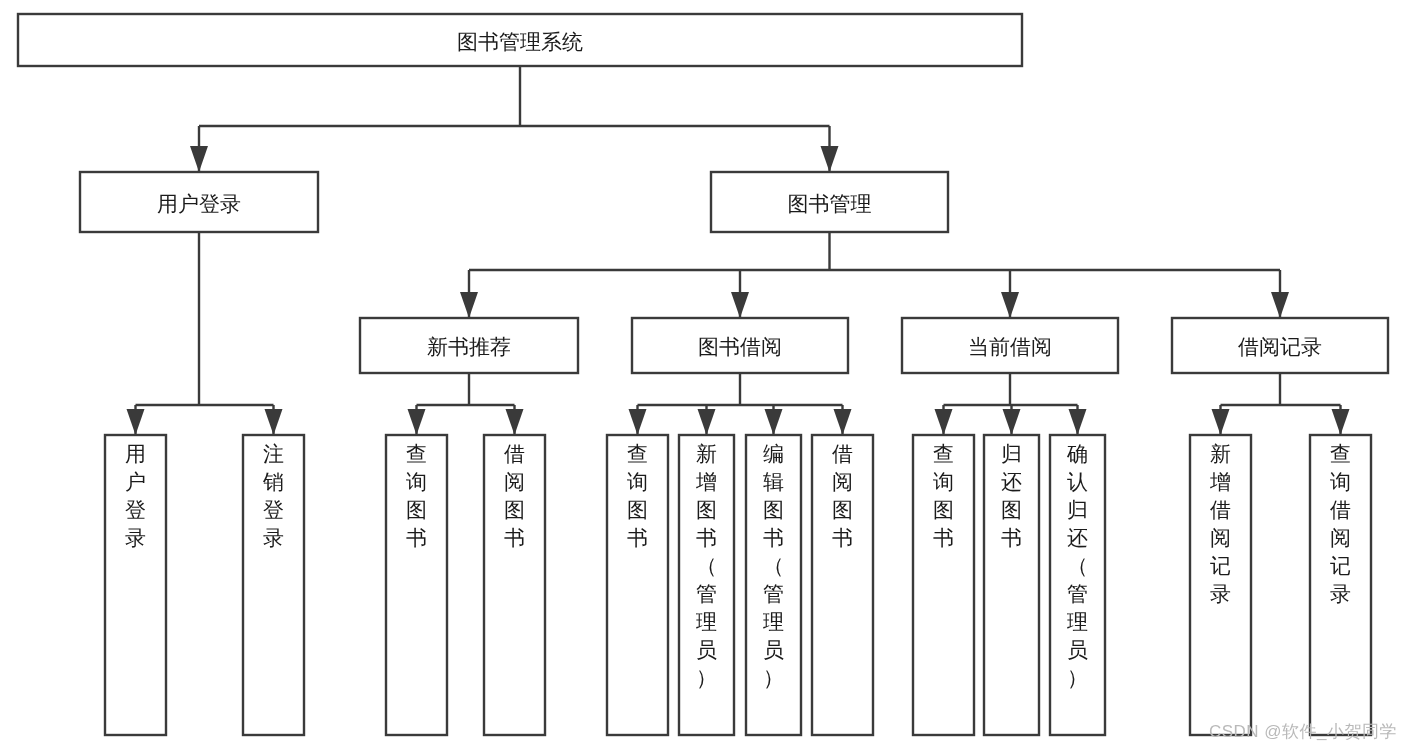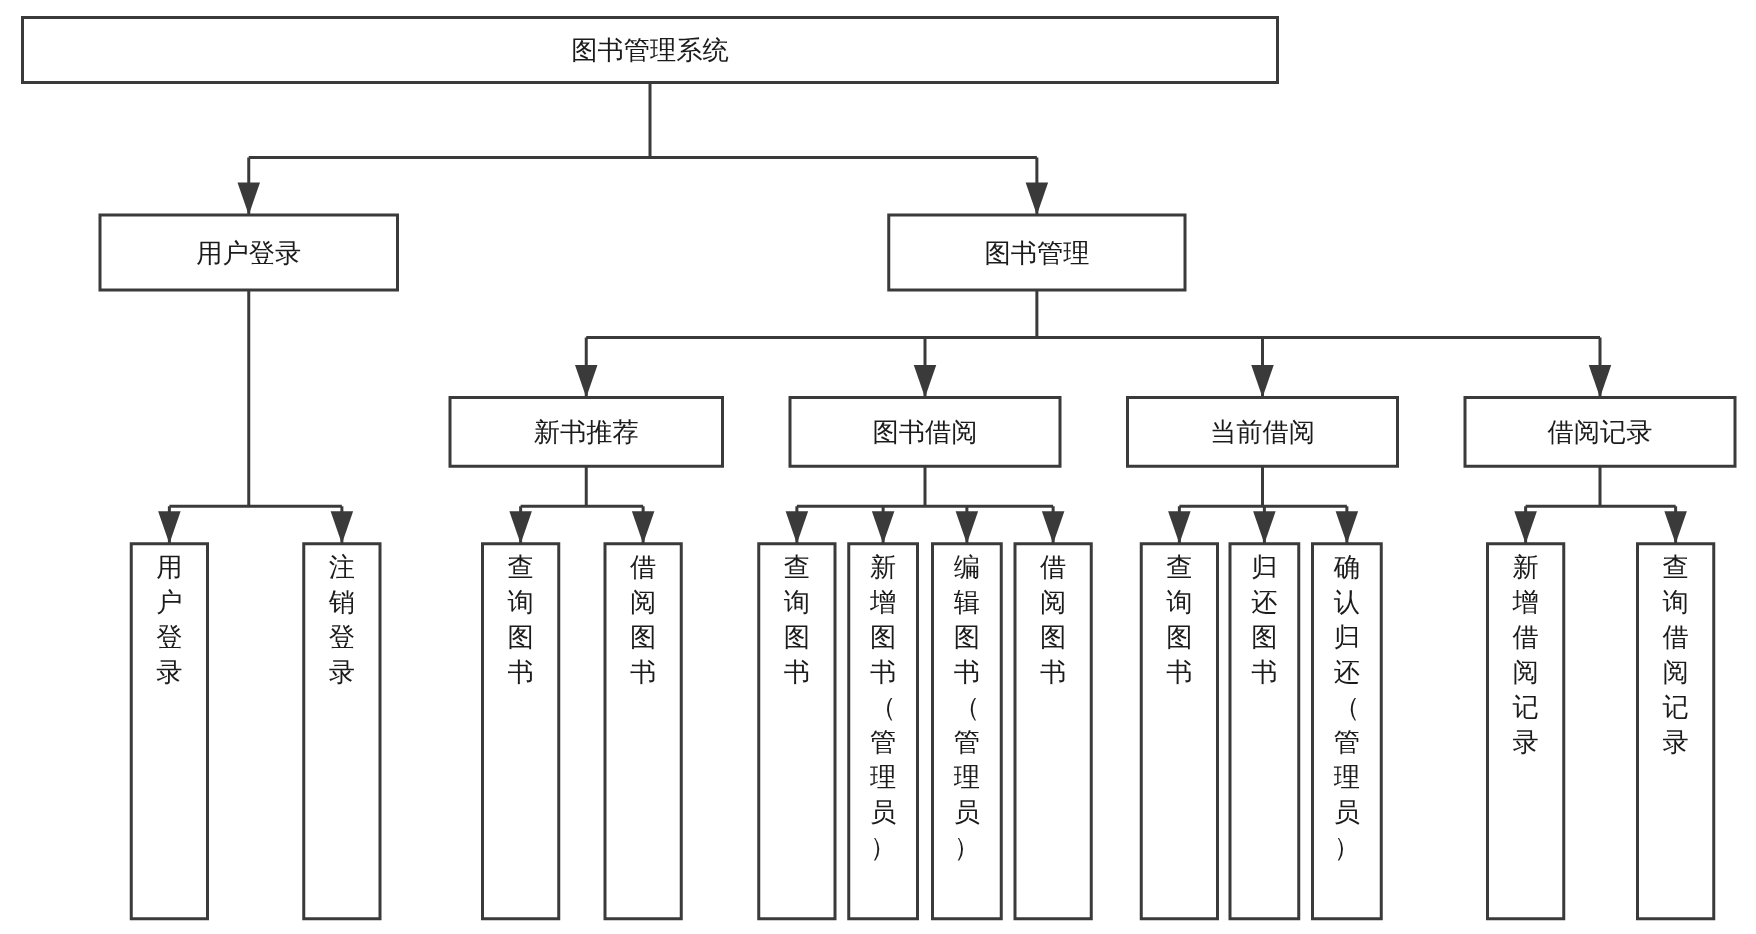--- a/index.html
+++ b/index.html
@@ -201,13 +201,14 @@
         <g>
           <rect x="1190" y="435" width="61" height="300" class="node-box"></rect>
           <text x="1220.5" y="461" class="node-label-vertical"><tspan x="1220.5" dy="0">新</tspan><tspan x="1220.5" dy="28">增</tspan><tspan x="1220.5" dy="28">借</tspan><tspan x="1220.5" dy="28">阅</tspan><tspan x="1220.5" dy="28">记</tspan><tspan x="1220.5" dy="28">录</tspan></text>
         </g>
         <g>
           <rect x="1310" y="435" width="61" height="300" class="node-box"></rect>
           <text x="1340.5" y="461" class="node-label-vertical"><tspan x="1340.5" dy="0">查</tspan><tspan x="1340.5" dy="28">询</tspan><tspan x="1340.5" dy="28">借</tspan><tspan x="1340.5" dy="28">阅</tspan><tspan x="1340.5" dy="28">记</tspan><tspan x="1340.5" dy="28">录</tspan></text>
         </g>
       </g>
   </svg>
+  <div class="watermark-text">CSDN @软件_小贺同学</div>
 </div>
 
 </body></html>

